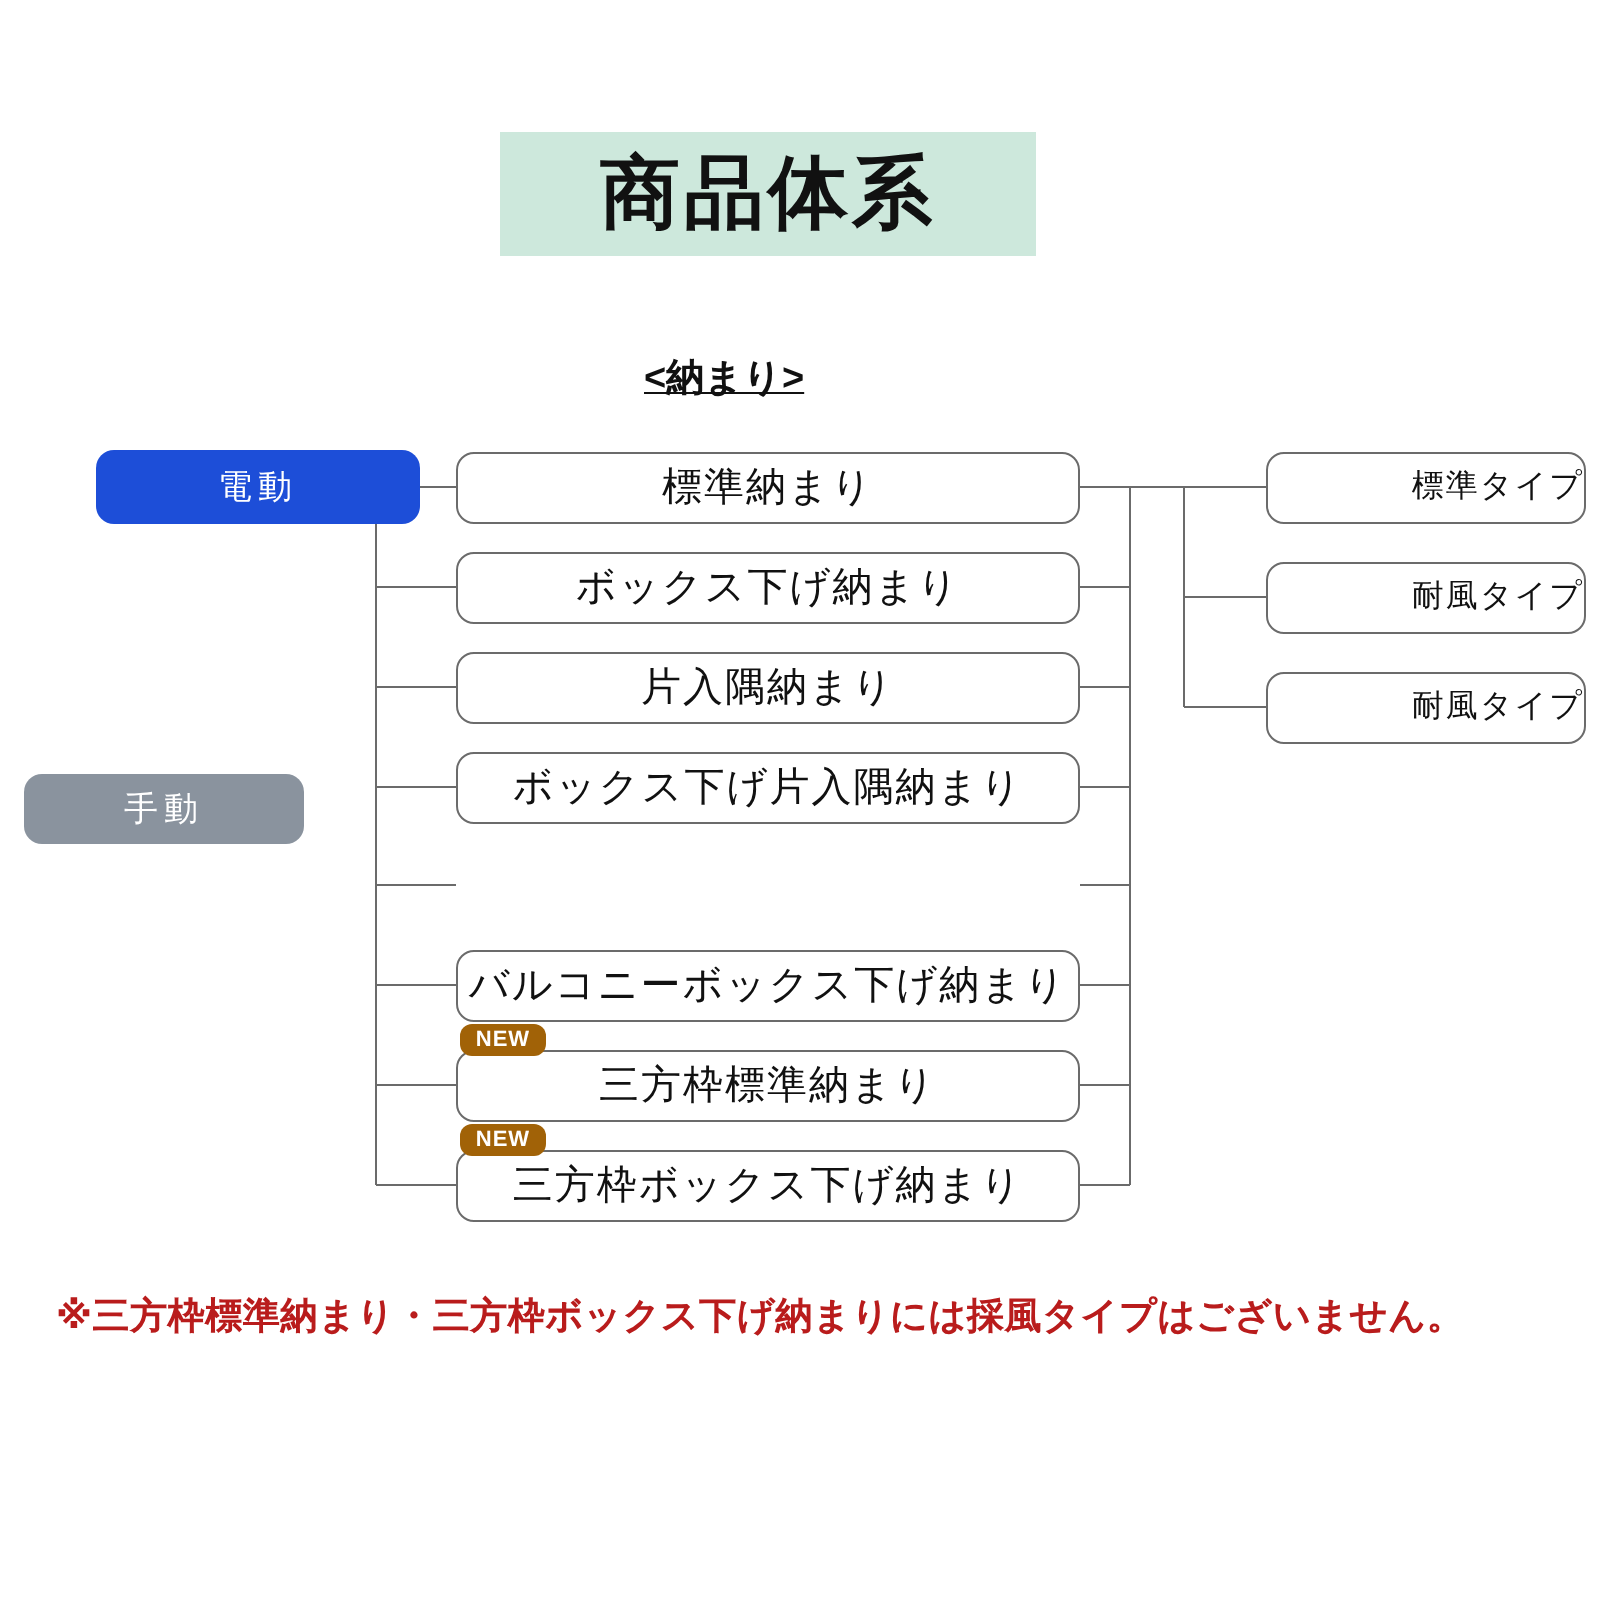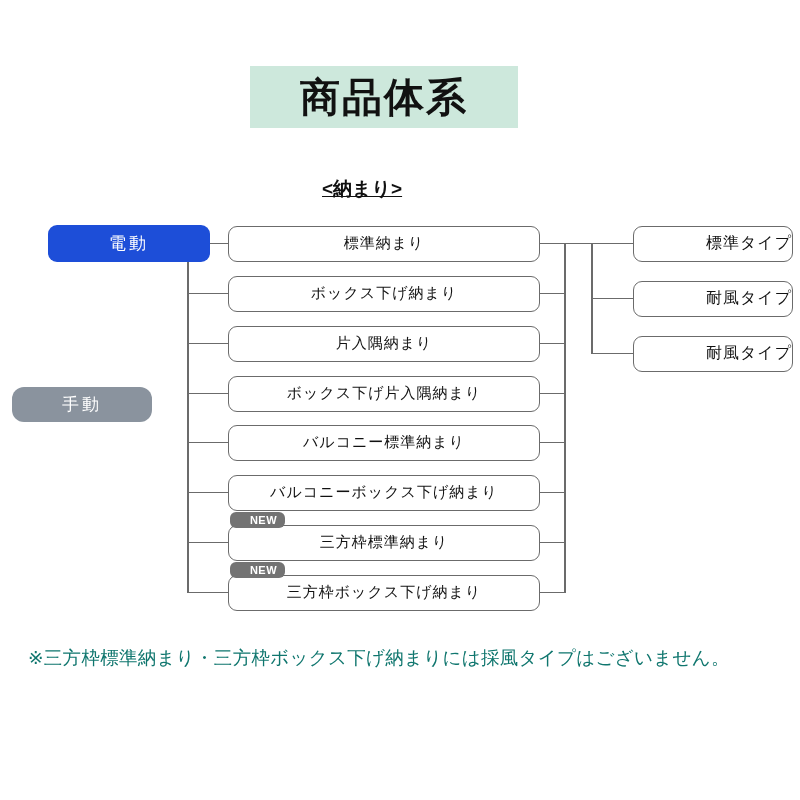--- a/index.html
+++ b/index.html
@@ -68,39 +68,38 @@
   #pill-dendo {
     left: 10px; top: 225px;
     width: 162px; height: 37px;
     background: #1d4ed8;
     margin-left: 38px;
   }
   #pill-shudo {
     left: 12px; top: 387px;
     width: 140px; height: 35px;
     background: #8a939e;
-    border-radius: 12px;
   }
 
   
   .obox {
     position: absolute;
     left: 228px;
     width: 312px;
     height: 36px;
     border: 1px solid #6b6b6b;
     border-radius: 9px;
     background: #ffffff;
     display: flex;
     align-items: center;
     justify-content: center;
     box-sizing: border-box;
   }
   .obox span {
-    font-size: 15px;
+    font-size: 20px;
     letter-spacing: 1px;
     color: #111111;
     white-space: nowrap;
   }
 
   
   .tbox {
     position: absolute;
     left: 633px;
     width: 160px;
@@ -119,44 +118,44 @@
     color: #111111;
     white-space: nowrap;
   }
 
   
   .new-badge {
     position: absolute;
     left: 230px;
     width: 43px;
     height: 16px;
-    background: #737373;
+    background: #a16207;
     border-radius: 6px;
     display: flex;
     align-items: center;
     justify-content: center;
     z-index: 5;
-    padding-left: 12px;
   }
   .new-badge span {
     font-size: 11px;
     font-weight: bold;
     color: #ffffff;
     letter-spacing: 0.5px;
   }
 
   
   .footer-note {
     position: absolute;
     left: 28px;
     top: 645px;
     font-size: 18.5px;
-    color: #0f766e;
+    color: #b91c1c;
     white-space: nowrap;
     letter-spacing: 0.3px;
+    font-weight: bold;
   }
 </style>
 </head>
 <body>
 
 <div id="canvas">
 
   <svg width="800" height="800" style="position:absolute;left:0;top:0;">
     <g stroke="#6b6b6b" stroke-width="1.3" fill="none" shape-rendering="crispEdges">
 
@@ -212,23 +211,20 @@
   </div>
   <div class="obox" style="top:275.5px">
     <span>ボックス下げ納まり</span>
   </div>
   <div class="obox" style="top:325.5px">
     <span>片入隅納まり</span>
   </div>
   <div class="obox" style="top:375.5px">
     <span>ボックス下げ片入隅納まり</span>
   </div>
-  <div class="obox" style="top:424.5px">
-    <span>バルコニー標準納まり</span>
-  </div>
   <div class="obox" style="top:474.5px">
     <span>バルコニーボックス下げ納まり</span>
   </div>
   <div class="obox" style="top:524.5px">
     <span>三方枠標準納まり</span>
   </div>
   <div class="obox" style="top:574.5px">
     <span>三方枠ボックス下げ納まり</span>
   </div>
 

